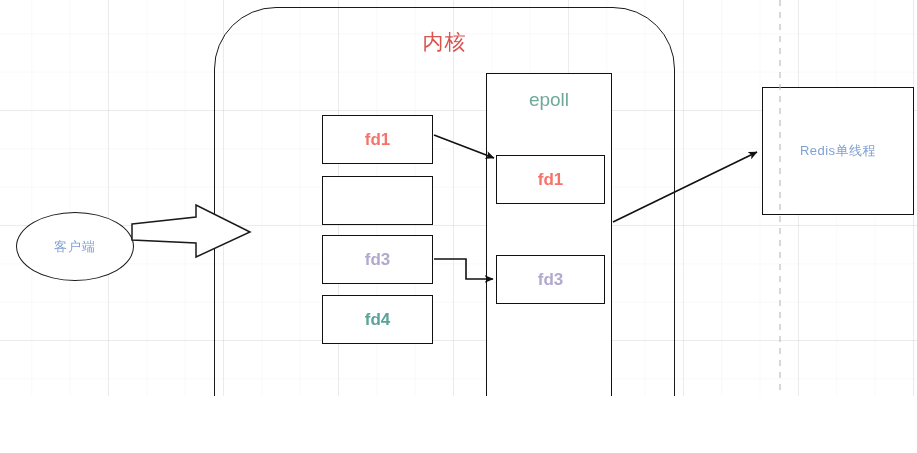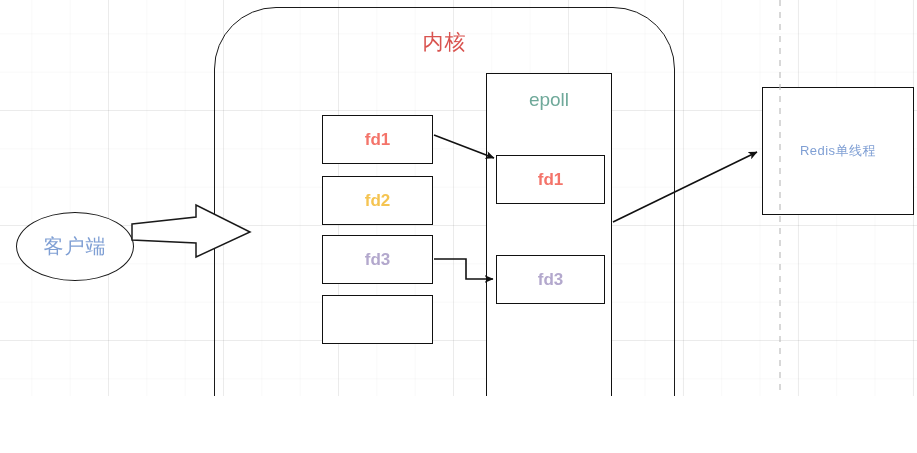--- a/index.html
+++ b/index.html
@@ -66,21 +66,21 @@
     left:16px; top:212px;
     width:118px; height:69px;
     border:1.5px solid #1a1a1a;
     border-radius:50%;
     background:#ffffff;
     box-sizing:border-box;
   }
   .client-label{
     left:16px; top:212px;
     width:118px; height:69px;
-    font-size:20px;
+    font-size:13px;
     color:#7f9fd4;
     letter-spacing:1px;
   }
 
   
   .fd-box{
     position:absolute;
     width:111px; height:49px;
     border:1.6px solid #111111;
     background:#ffffff;
@@ -149,26 +149,26 @@
   <div class="kernel-box"></div>
   <div class="node-label kernel-title">内核</div>
 
   <div class="client-ellipse"></div>
   <div class="node-label client-label">客户端</div>
 
   <div class="fd-box fd-l-x" style="top:115px;"></div>
   <div class="node-label fd-label fd-l-lab" style="top:115px;color:#f4746a;">fd1</div>
 
   <div class="fd-box fd-l-x" style="top:176px;"></div>
-  <div class="node-label fd-label fd-l-lab" style="top:176px;color:#f5c451;">fd2</div>
 
   <div class="fd-box fd-l-x" style="top:235px;"></div>
   <div class="node-label fd-label fd-l-lab" style="top:235px;color:#b3a8cd;">fd3</div>
 
   <div class="fd-box fd-l-x" style="top:295px;"></div>
+  <div class="node-label fd-label fd-l-lab" style="top:295px;color:#5aa398;">fd4</div>
 
   <div class="epoll-box"></div>
   <div class="node-label epoll-title">epoll</div>
 
   <div class="efd-box" style="top:155px;"></div>
   <div class="node-label efd-label" style="top:155px;color:#f4746a;">fd1</div>
 
   <div class="efd-box" style="top:255px;"></div>
   <div class="node-label efd-label" style="top:255px;color:#b3a8cd;">fd3</div>
 

